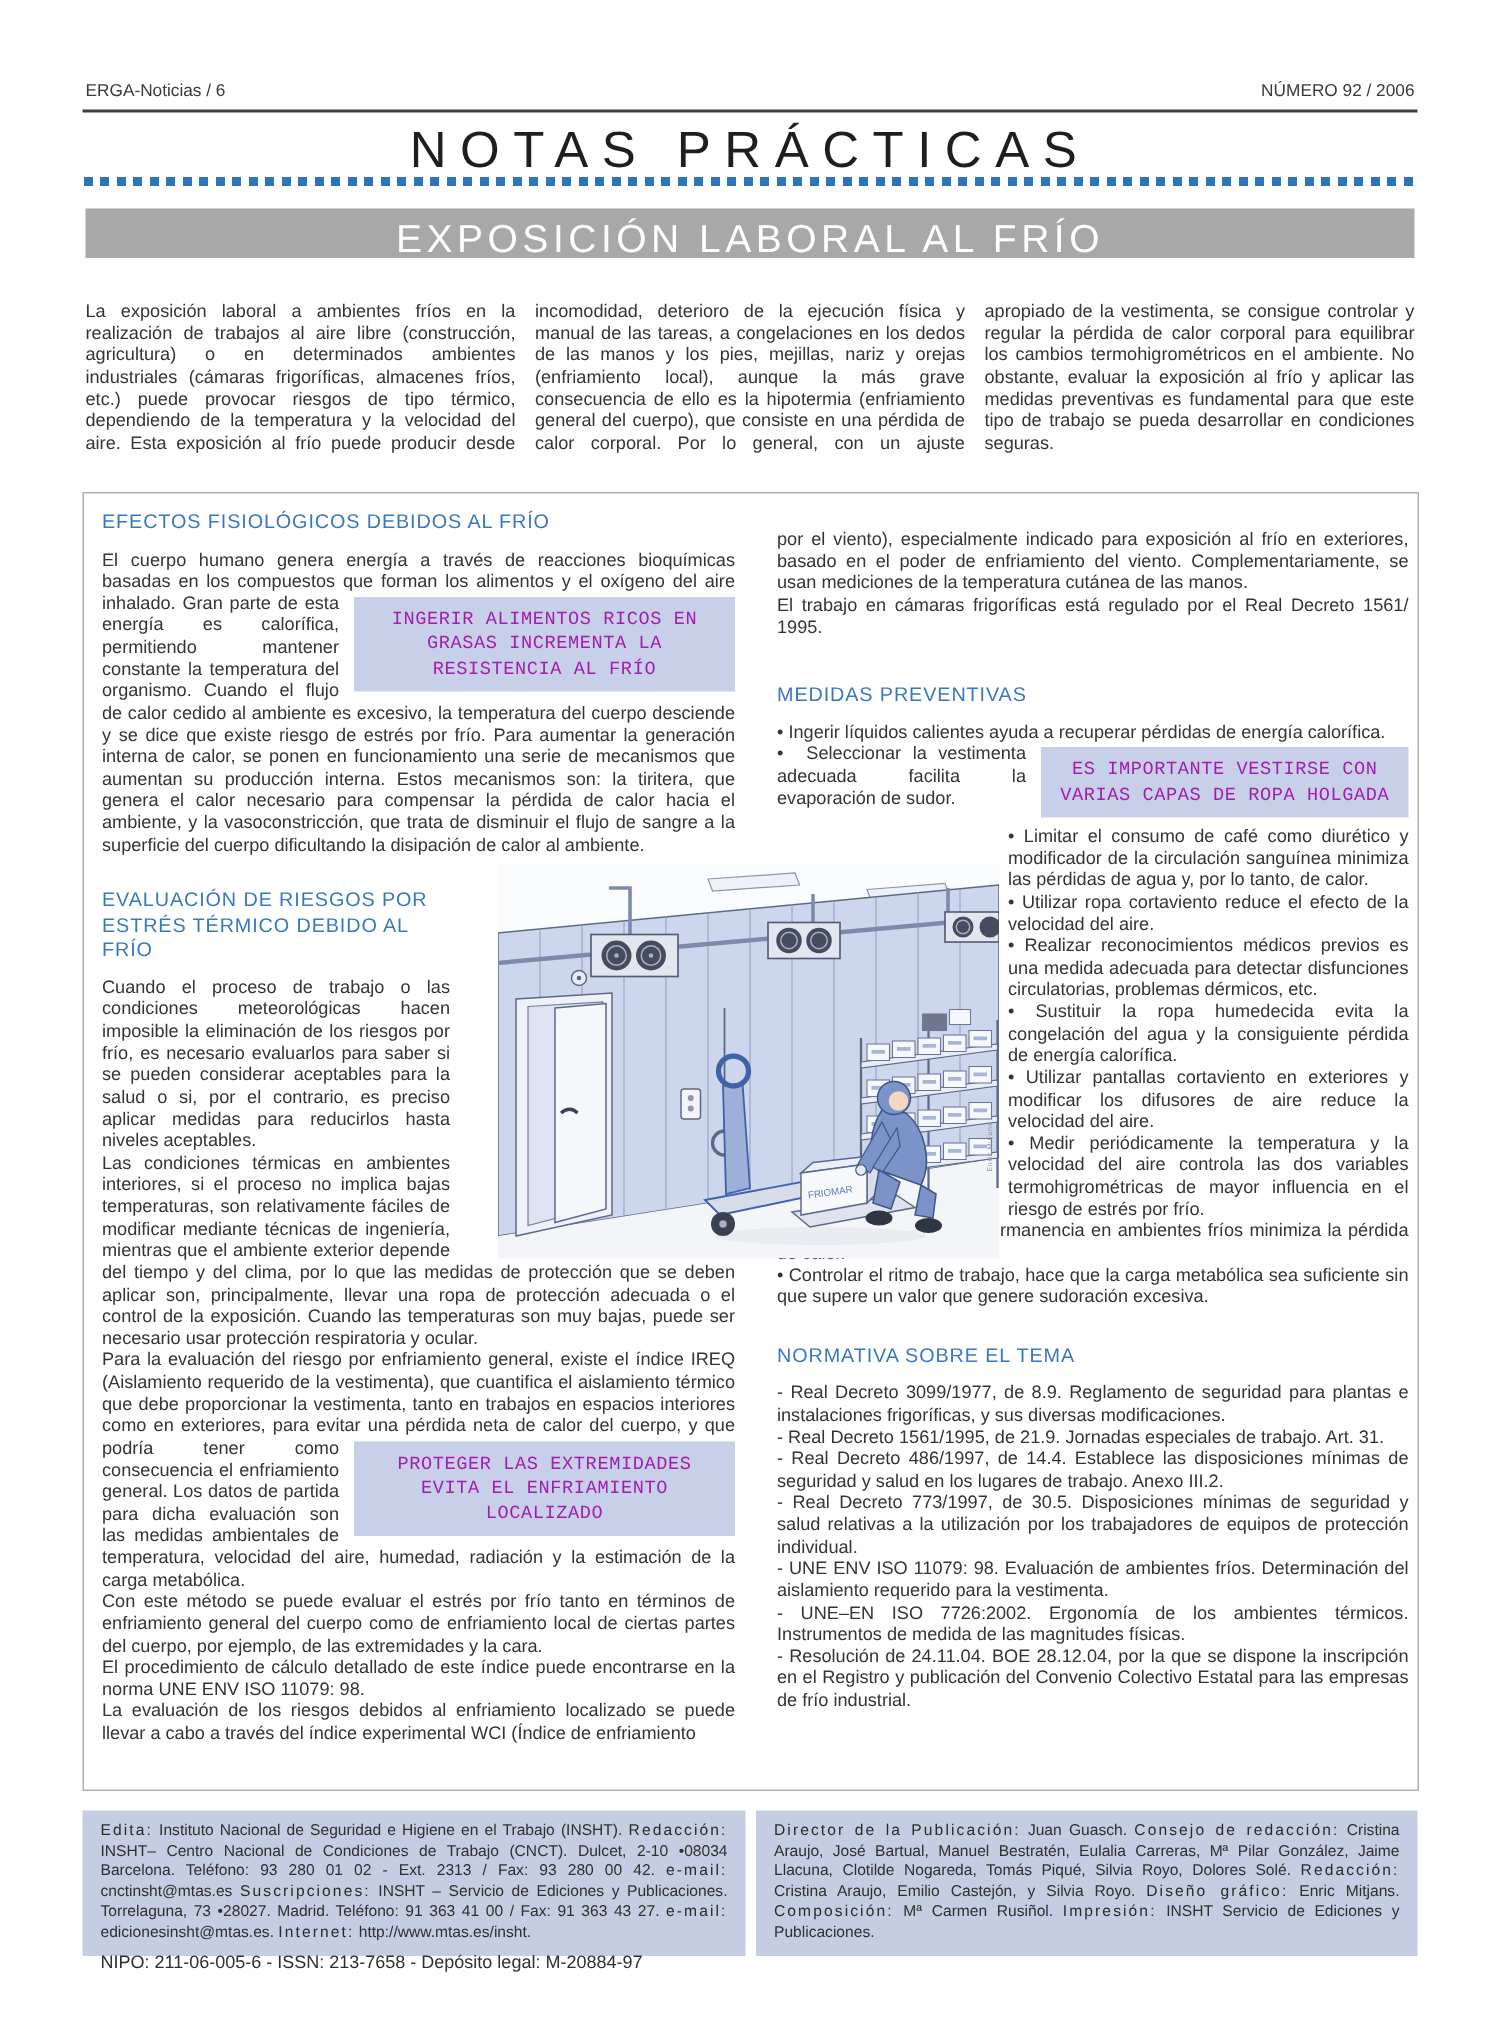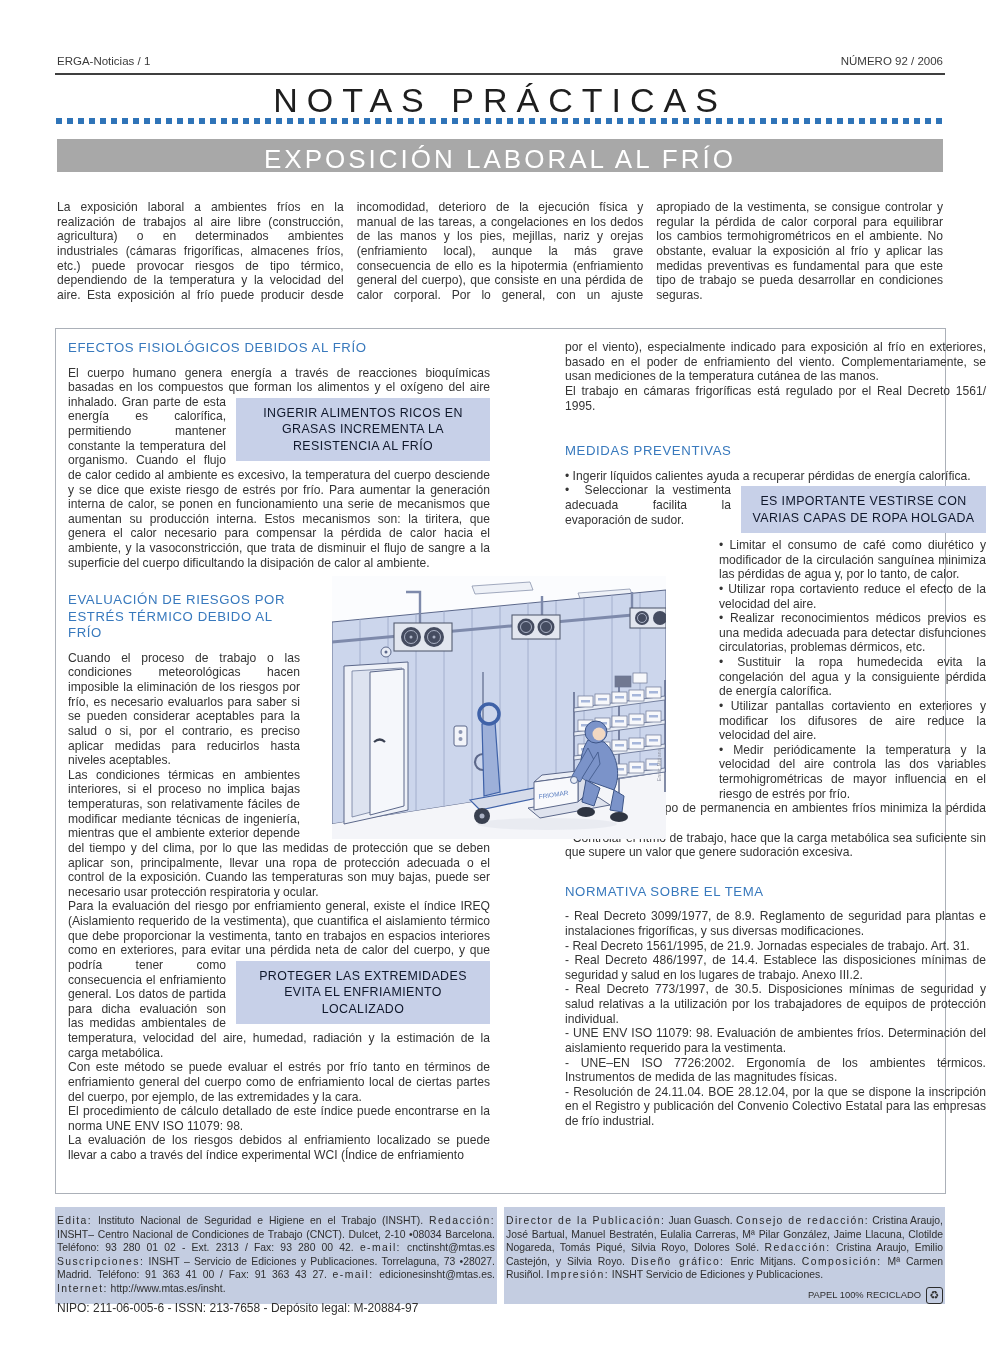--- a/index.html
+++ b/index.html
@@ -28,46 +28,46 @@
     font-size:26px; letter-spacing:3px; font-weight:400;
   }
   
   .intro {
     position:absolute; left:57px; right:57px; top:200px; height:120px;
     column-count:3; column-gap:13px; text-align:justify;
   }
   
   .main-frame { position:absolute; left:55px; top:328px; width:889px; height:864px; border:1px solid #abb0b8; }
   .col-left  { position:absolute; left:68px;  top:340px; width:422px; }
-  .col-right { position:absolute; left:518px; top:340px; width:421px;margin-left:47px; }
+  .col-right { position:absolute; left:518px; top:352px; width:421px; }
   h3.section-heading {
     color:#3879bd; font-size:13.2px; font-weight:400; letter-spacing:0.6px;
     margin:0 0 9px 0; line-height:1.25;
   }
   h3.mt-a { margin-top:22px; }
   h3.mt-b { margin-top:30px; }
   h3.mt-c { margin-top:24px; }
   p.body-par { margin:0; text-align:justify; }
   .callout {
-    display:block; float:right; background:#c7d0e8; color:#0f172a;
+    display:block; float:right; background:#c7d0e8; color:#a21caf;
     text-align:center; font-size:12.4px; line-height:1.32; letter-spacing:0.4px;
-    width:242px; padding:7px 6px; margin:3px 0 5px 10px;
+    width:242px; padding:7px 6px; margin:3px 0 5px 10px;font-family:Liberation Mono, monospace;
   }
   .callout.c3 { width:233px; }
   .spacer-illus-left  { float:right; width:190px; height:258px; }
   .spacer-illus-right { float:left;  width:148px; height:268px; margin-right:6px; }
   .bullet { margin:0; text-align:justify; }
   .bullet::before { content:"\2022\00a0"; }
   .norma-item { margin:0; text-align:justify; }
   
   .illus { position:absolute; left:332px; top:576px; width:334px; height:263px; }
   
   .footer-box {
     position:absolute; top:1207px; height:97px; background:#c4cde1;
-    padding:7px 2px; box-sizing:border-box; font-size:10.4px; line-height:1.3;
+    padding:7px 12px; box-sizing:border-box; font-size:10.4px; line-height:1.3;
     color:#2f2f2f; text-align:justify;
   }
   .footer-box.fb-left  { left:55px;  width:442px; }
   .footer-box.fb-right { left:504px; width:441px; }
   .seg-label { letter-spacing:1.4px; color:#2a2a2a; }
   .nipo-line { margin-top:6px; font-size:12px; text-align:left; }
   .recycled-line {
     display:flex; justify-content:flex-end; align-items:center; gap:5px;
     margin-top:5px; font-size:9.4px;
   }
@@ -75,21 +75,21 @@
     display:inline-block; width:15px; height:15px; border:1.4px solid #2c2c2c;
     border-radius:3px; font-size:11px; line-height:14px; text-align:center;
   }
 </style>
 </head>
 <body>
 
 <div class="page">
 
   <div class="masthead">
-    <span class="mh-left">ERGA-Noticias / 1</span>
+    <span class="mh-left">ERGA-Noticias / 6</span>
     <span class="mh-right">NÚMERO 92 / 2006</span>
   </div>
   <div class="masthead-rule"></div>
   <div class="page-title">NOTAS PRÁCTICAS</div>
   <div class="dotted-divider"></div>
   <div class="article-banner">EXPOSICIÓN LABORAL AL FRÍO</div>
 
   <div class="intro">La exposición laboral a ambientes fríos en la realización de trabajos al aire libre (construcción, agricultura) o en determinados ambientes industriales (cámaras frigoríficas, almacenes fríos, etc.) puede provocar riesgos de tipo térmico, dependiendo de la temperatura y la velocidad del aire. Esta exposición al frío puede producir desde incomodidad, deterioro de la ejecución física y manual de las tareas, a congelaciones en los dedos de las manos y los pies, mejillas, nariz y orejas (enfriamiento local), aunque la más grave consecuencia de ello es la hipotermia (enfriamiento general del cuerpo), que consiste en una pérdida de calor corporal. Por lo general, con un ajuste apropiado de la vestimenta, se consigue controlar y regular la pérdida de calor corporal para equilibrar los cambios termohigrométricos en el ambiente. No obstante, evaluar la exposición al frío y aplicar las medidas preventivas es fundamental para que este tipo de trabajo se pueda desarrollar en condiciones seguras.</div>
 
   <div class="main-frame"></div>
@@ -285,19 +285,15 @@
       <text x="329" y="205" font-size="4.6" fill="#9095a3" transform="rotate(-90 329 205)" letter-spacing="0.5" font-family="Liberation Sans, sans-serif">Enric Mitjans</text>
     </svg>
   </div>
 
   <div class="footer-box fb-left">
     <div><span class="seg-label">Edita:</span> Instituto Nacional de Seguridad e Higiene en el Trabajo (INSHT). <span class="seg-label">Redacción:</span> INSHT– Centro Nacional de Condiciones de Trabajo (CNCT). Dulcet, 2-10 •08034 Barcelona. Teléfono: 93 280 01 02 - Ext. 2313 / Fax: 93 280 00 42. <span class="seg-label">e-mail:</span> cnctinsht@mtas.es <span class="seg-label">Suscripciones:</span> INSHT – Servicio de Ediciones y Publicaciones. Torrelaguna, 73 •28027. Madrid. Teléfono: 91 363 41 00 / Fax: 91 363 43 27. <span class="seg-label">e-mail:</span> edicionesinsht@mtas.es. <span class="seg-label">Internet:</span> http://www.mtas.es/insht. </div>
     <div class="nipo-line">NIPO: 211-06-005-6 - ISSN: 213-7658 - Depósito legal: M-20884-97</div>
   </div>
   <div class="footer-box fb-right">
     <div><span class="seg-label">Director de la Publicación:</span> Juan Guasch. <span class="seg-label">Consejo de redacción:</span> Cristina Araujo, José Bartual, Manuel Bestratén, Eulalia Carreras, Mª Pilar González, Jaime Llacuna, Clotilde Nogareda, Tomás Piqué, Silvia Royo, Dolores Solé. <span class="seg-label">Redacción:</span> Cristina Araujo, Emilio Castejón, y Silvia Royo. <span class="seg-label">Diseño gráfico:</span> Enric Mitjans. <span class="seg-label">Composición:</span> Mª Carmen Rusiñol. <span class="seg-label">Impresión:</span> INSHT Servicio de Ediciones y Publicaciones. </div>
-    <div class="recycled-line">
-      <span>PAPEL 100% RECICLADO</span>
-      <span class="recycle-icon">♻</span>
-    </div>
   </div>
 
 </div>
 
 </body></html>

